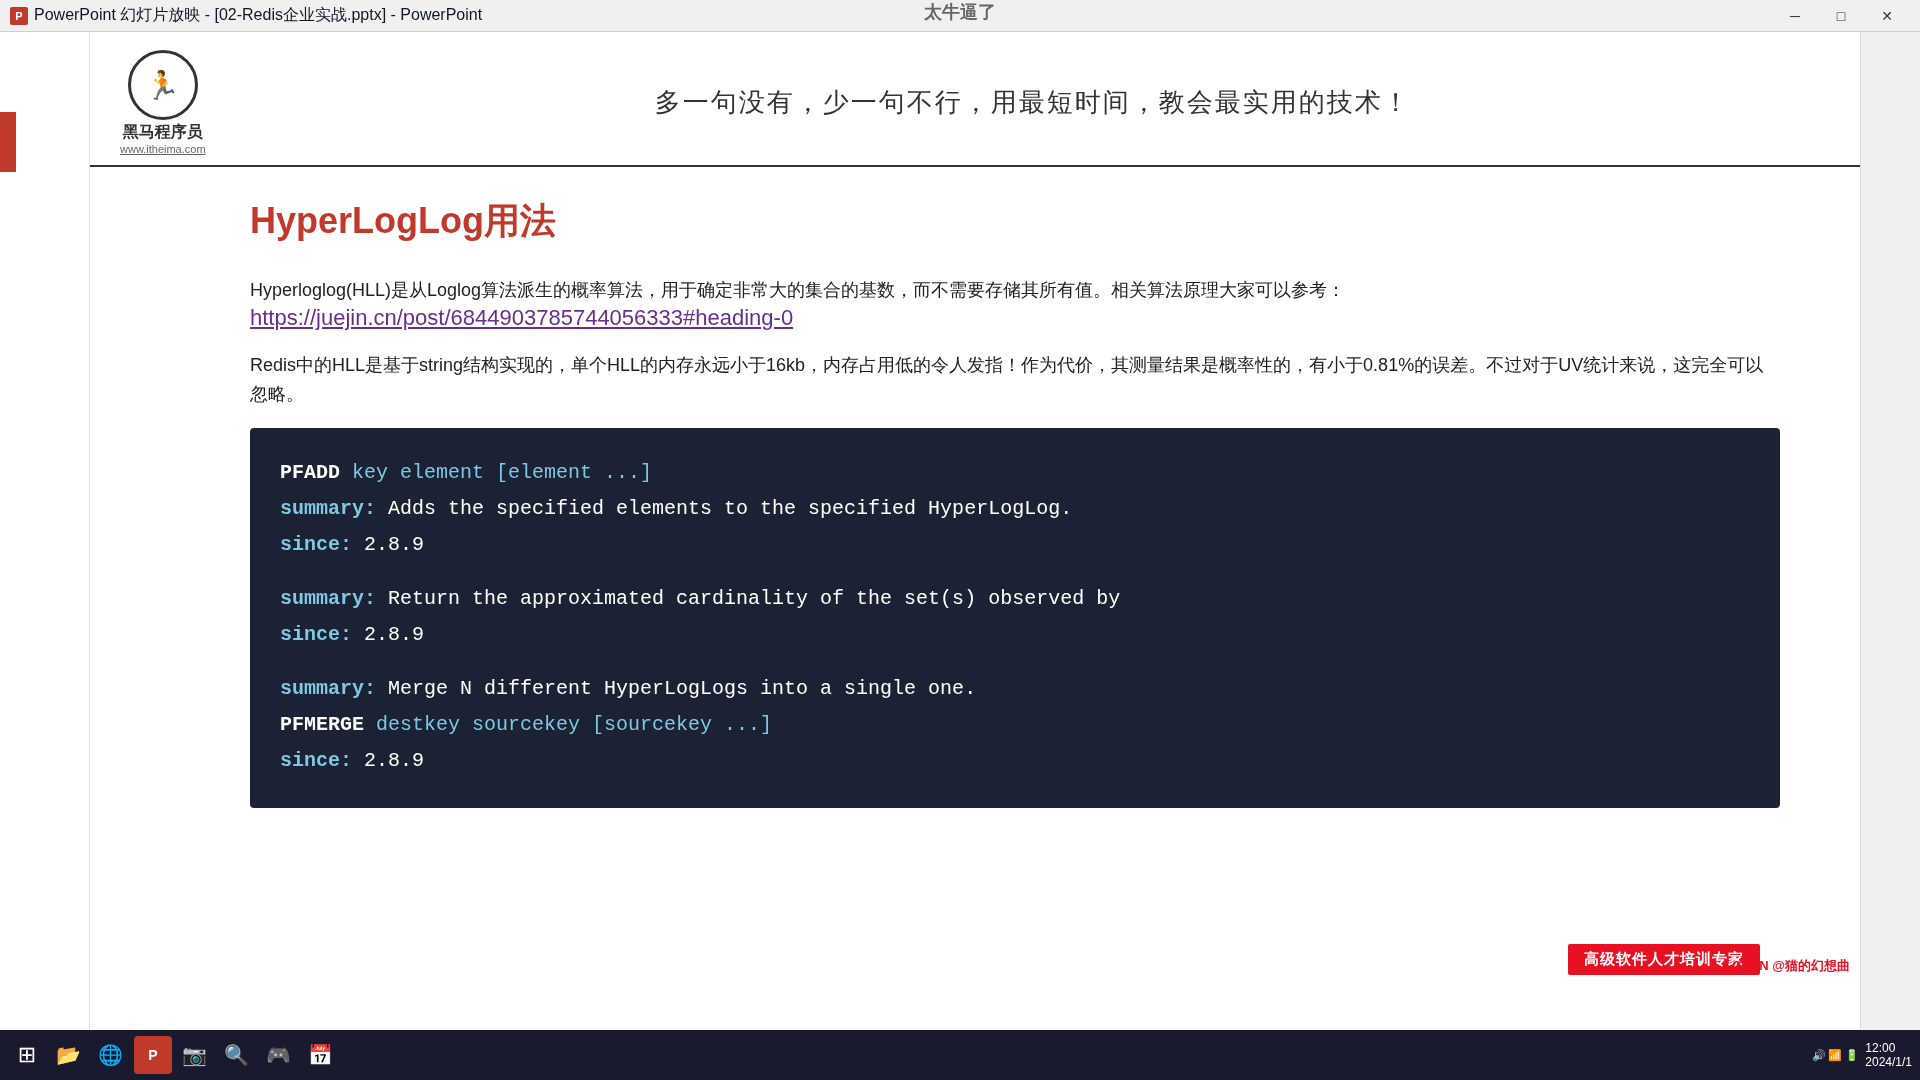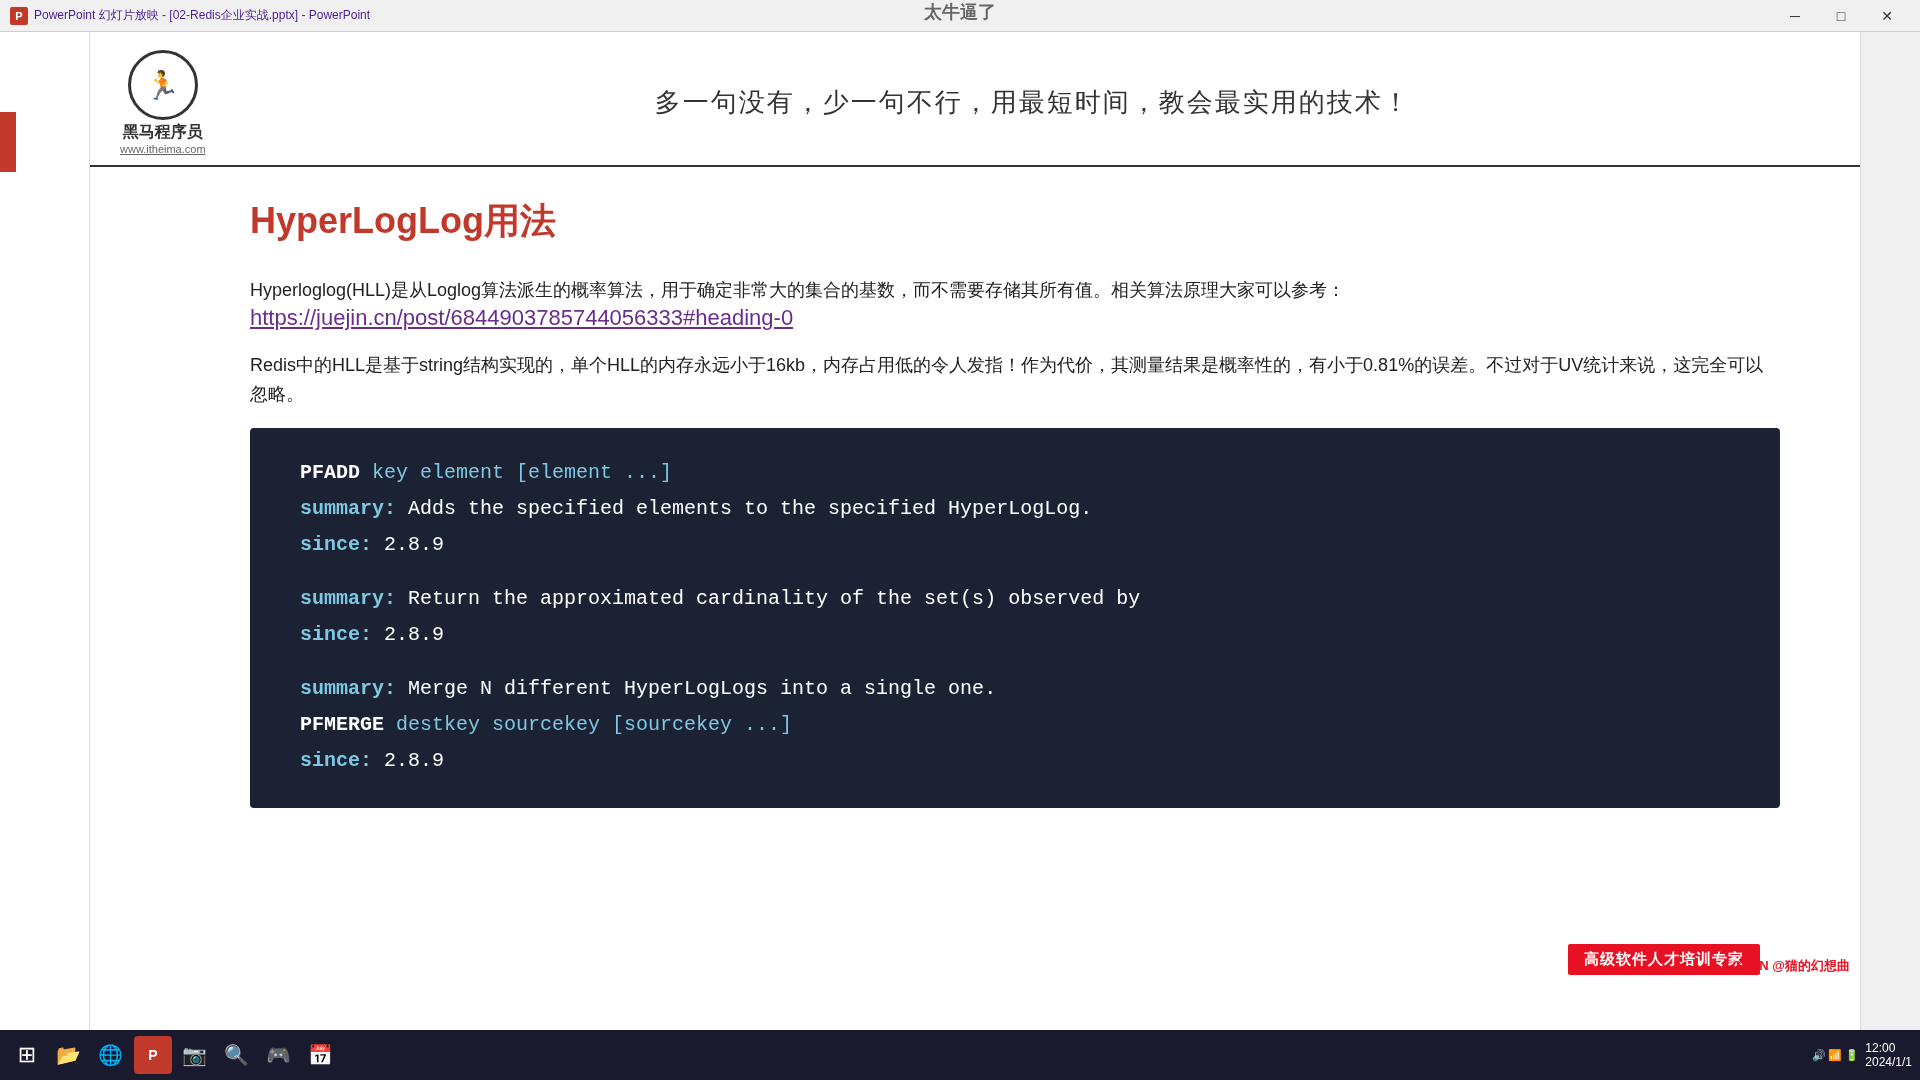--- a/index.html
+++ b/index.html
@@ -34,22 +34,22 @@
       background: #c0392b;
       border-radius: 2px;
       display: flex;
       align-items: center;
       justify-content: center;
       color: white;
       font-size: 11px;
       font-weight: bold;
     }
     .title-bar-text {
-      font-size: 12px;
-      color: #4c1d95;
+      font-size: 16px;
+      color: #0f172a;
     }
     .title-bar-controls {
       display: flex;
       gap: 0;
     }
     .title-bar-btn {
       width: 46px;
       height: 32px;
       display: flex;
       align-items: center;
@@ -216,21 +216,20 @@
       font-weight: bold;
       text-align: center;
     }
 
     .code-since-text {
       color: #fff;
     }
 
     .code-section {
       margin-bottom: 20px;
-      margin-left: 20px;
     }
     .code-section:last-child {
       margin-bottom: 0;
     }
 
     
     .right-panel {
       width: 60px;
       background: #f0f0f0;
       border-left: 1px solid #ddd;

